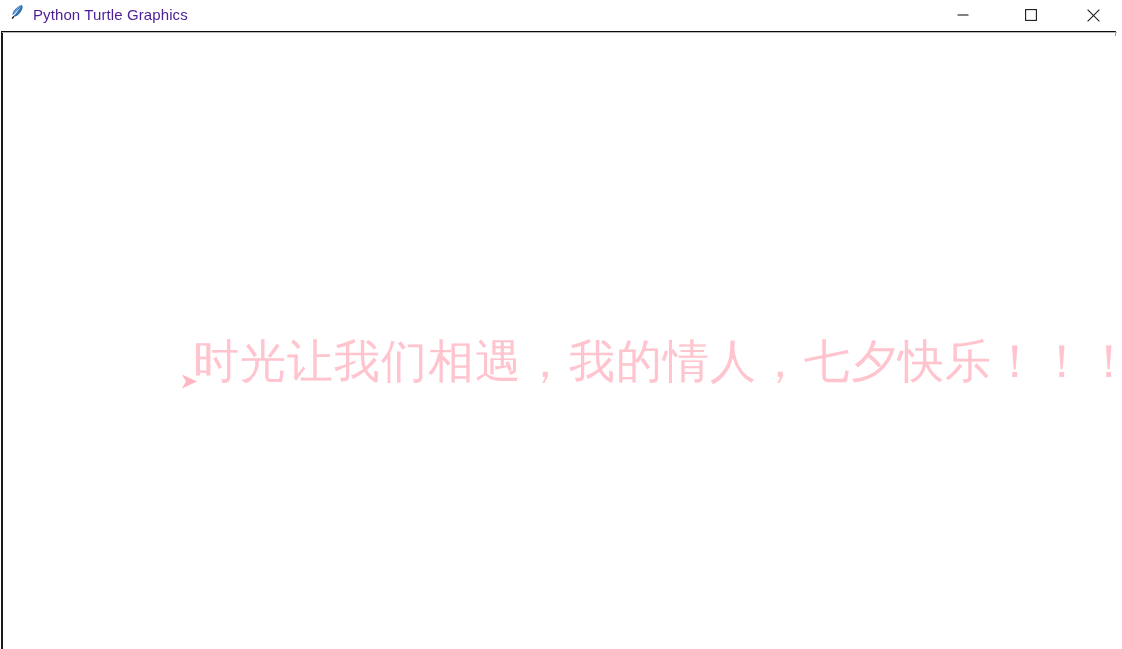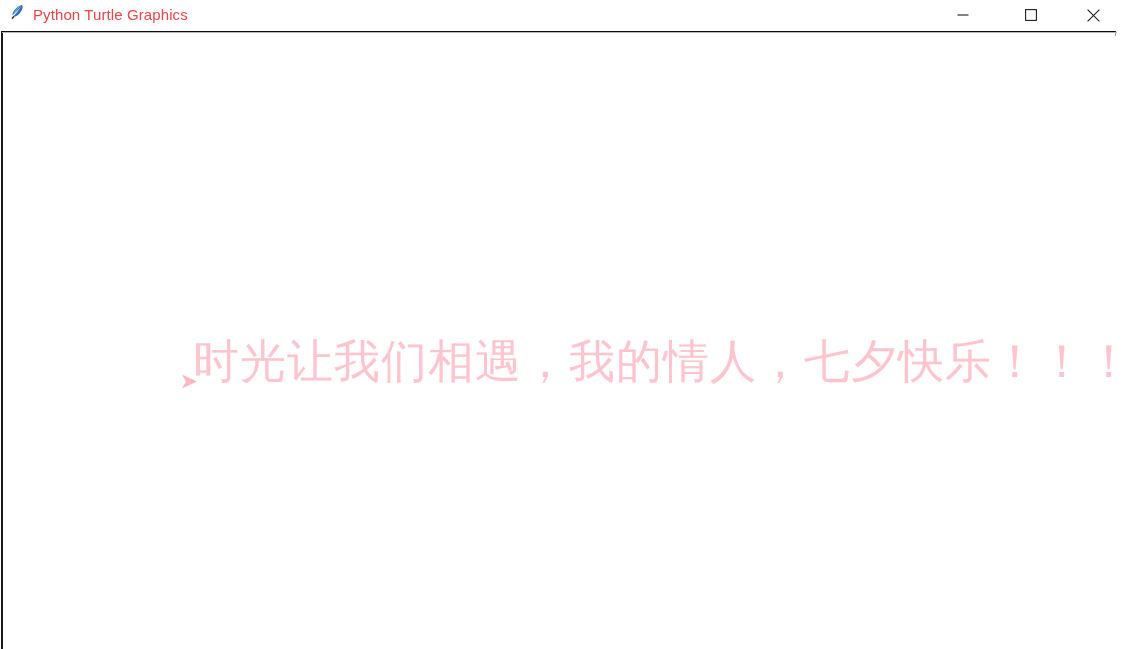--- a/index.html
+++ b/index.html
@@ -44,21 +44,21 @@
     display: block;
   }
 
   #title-text {
     position: absolute;
     left: 33px;
     top: 0;
     height: 30px;
     line-height: 29px;
     font-size: 15px;
-    color: #ef4444;
+    color: #4c1d95;
     font-family: "Liberation Sans", sans-serif;
     white-space: nowrap;
     letter-spacing: 0.1px;
   }
 
   .win-btn {
     position: absolute;
     top: 0;
     width: 46px;
     height: 30px;

